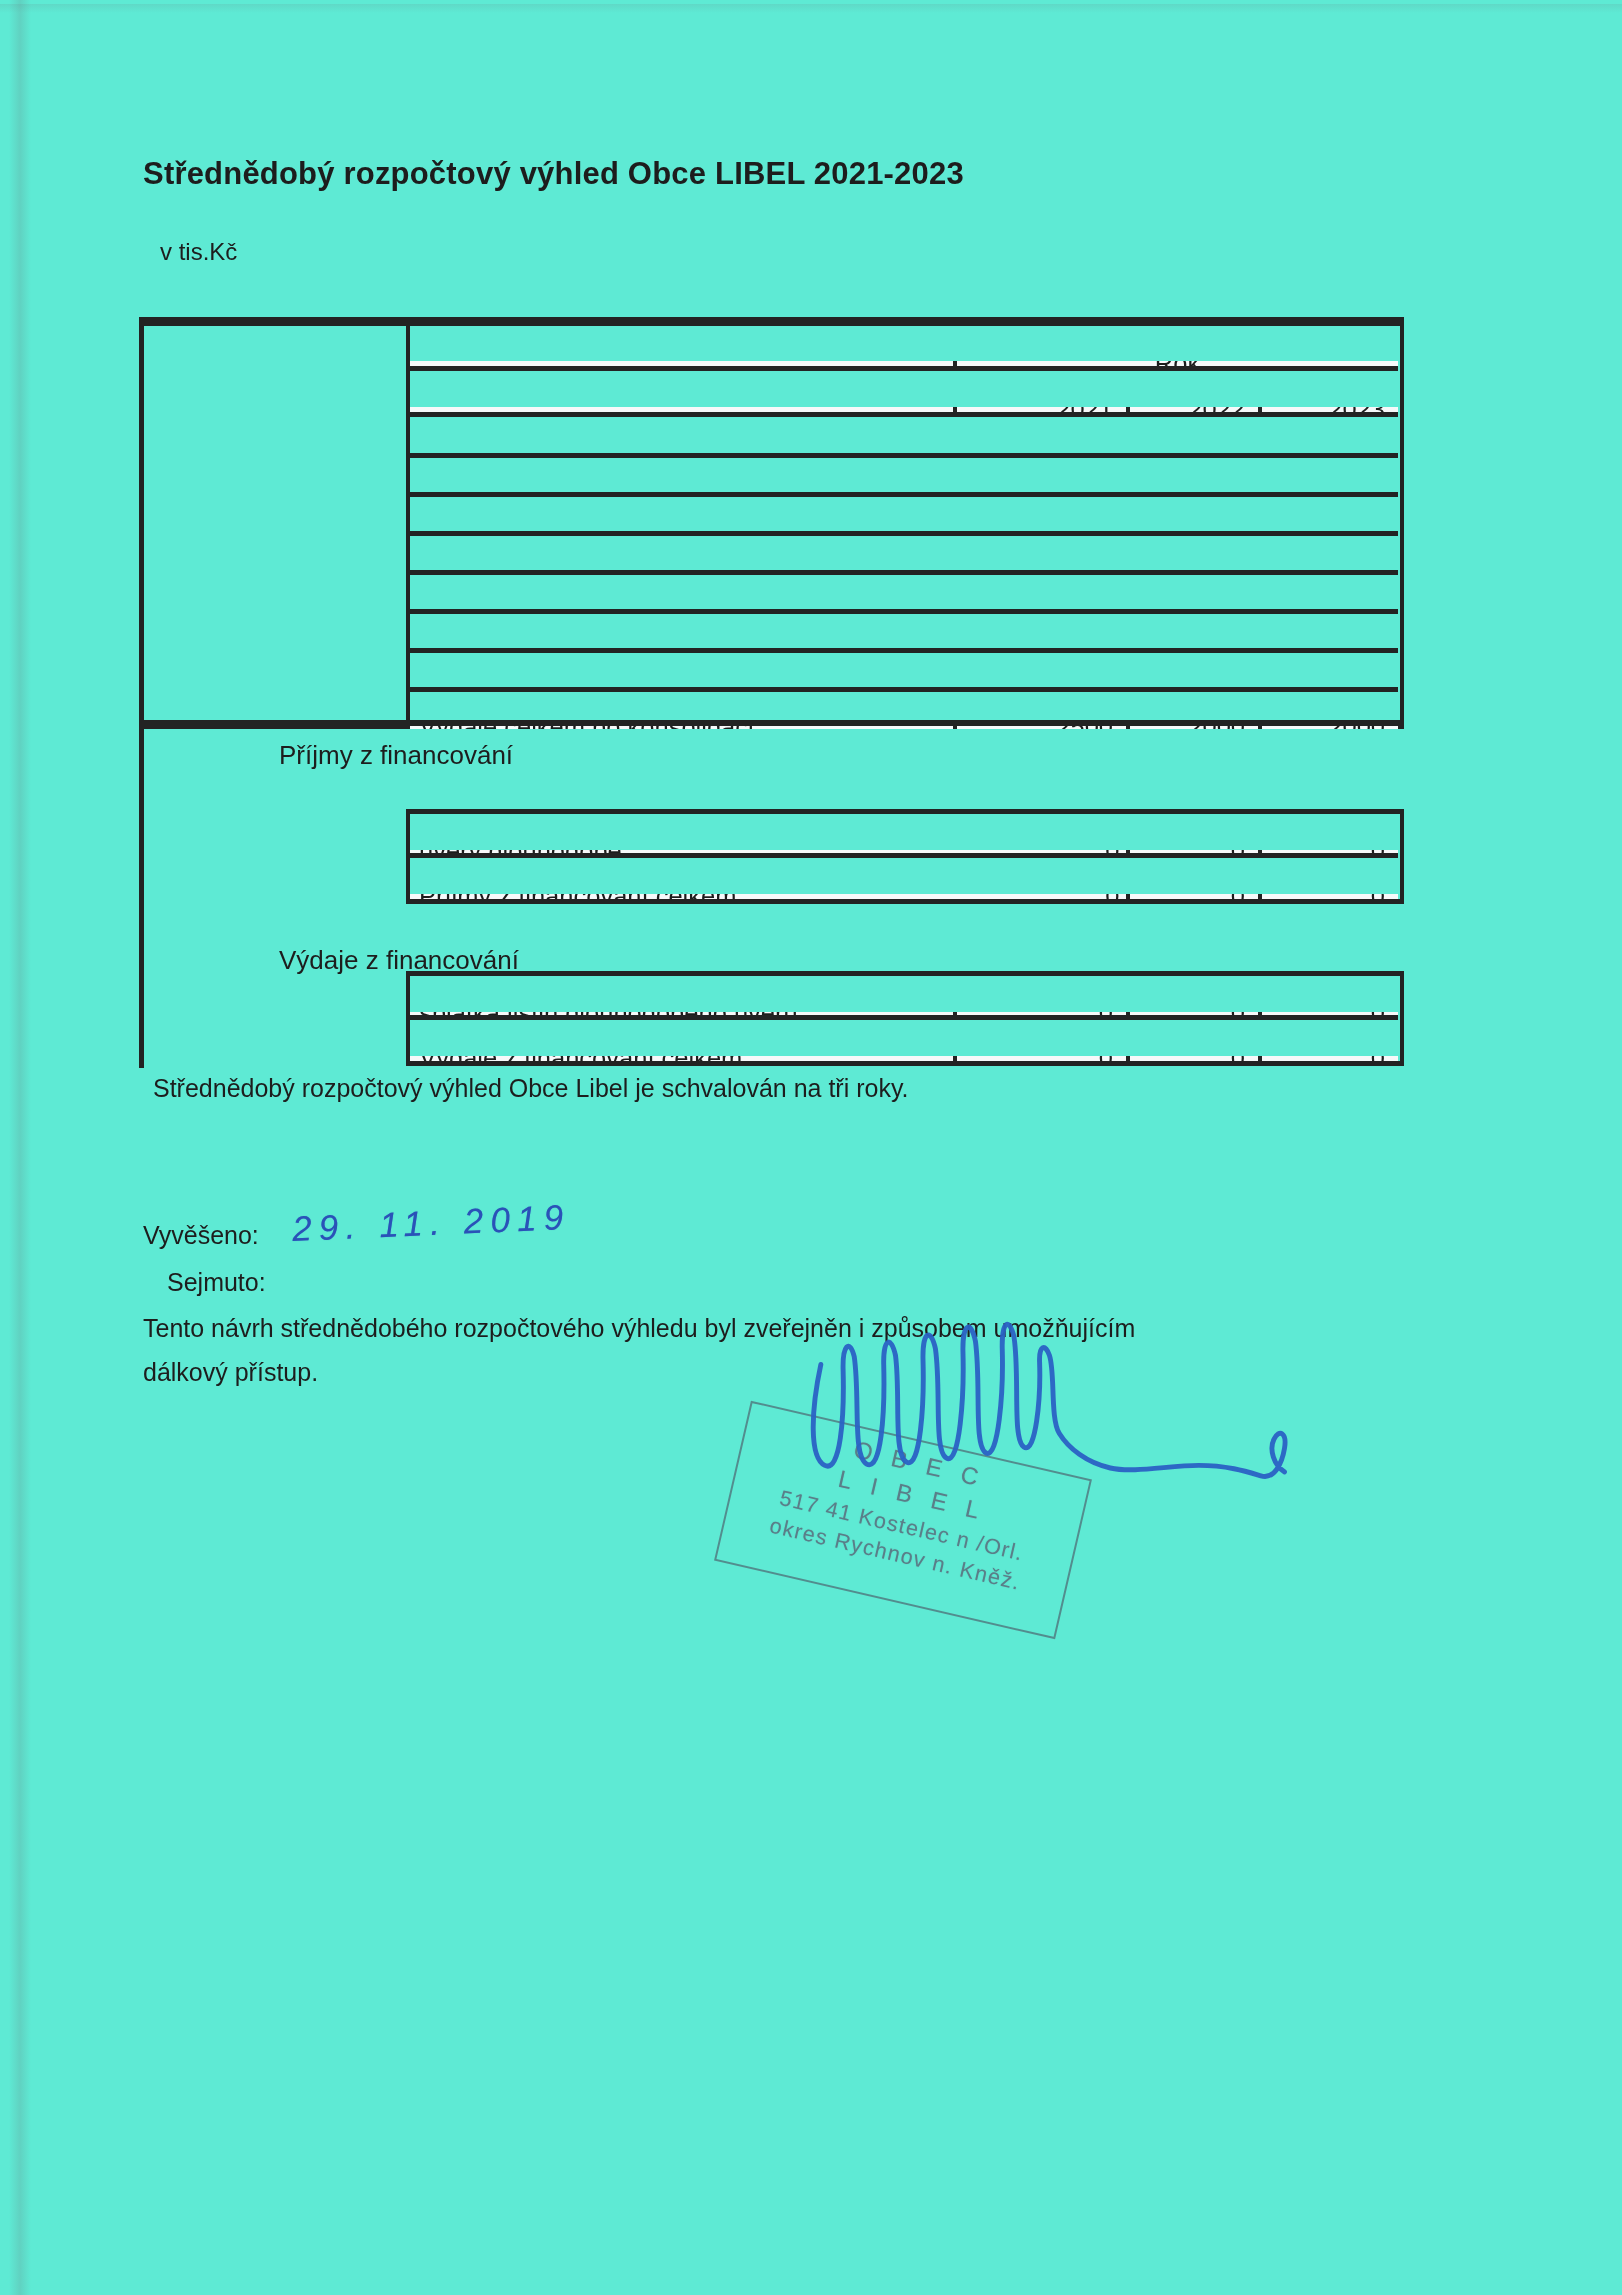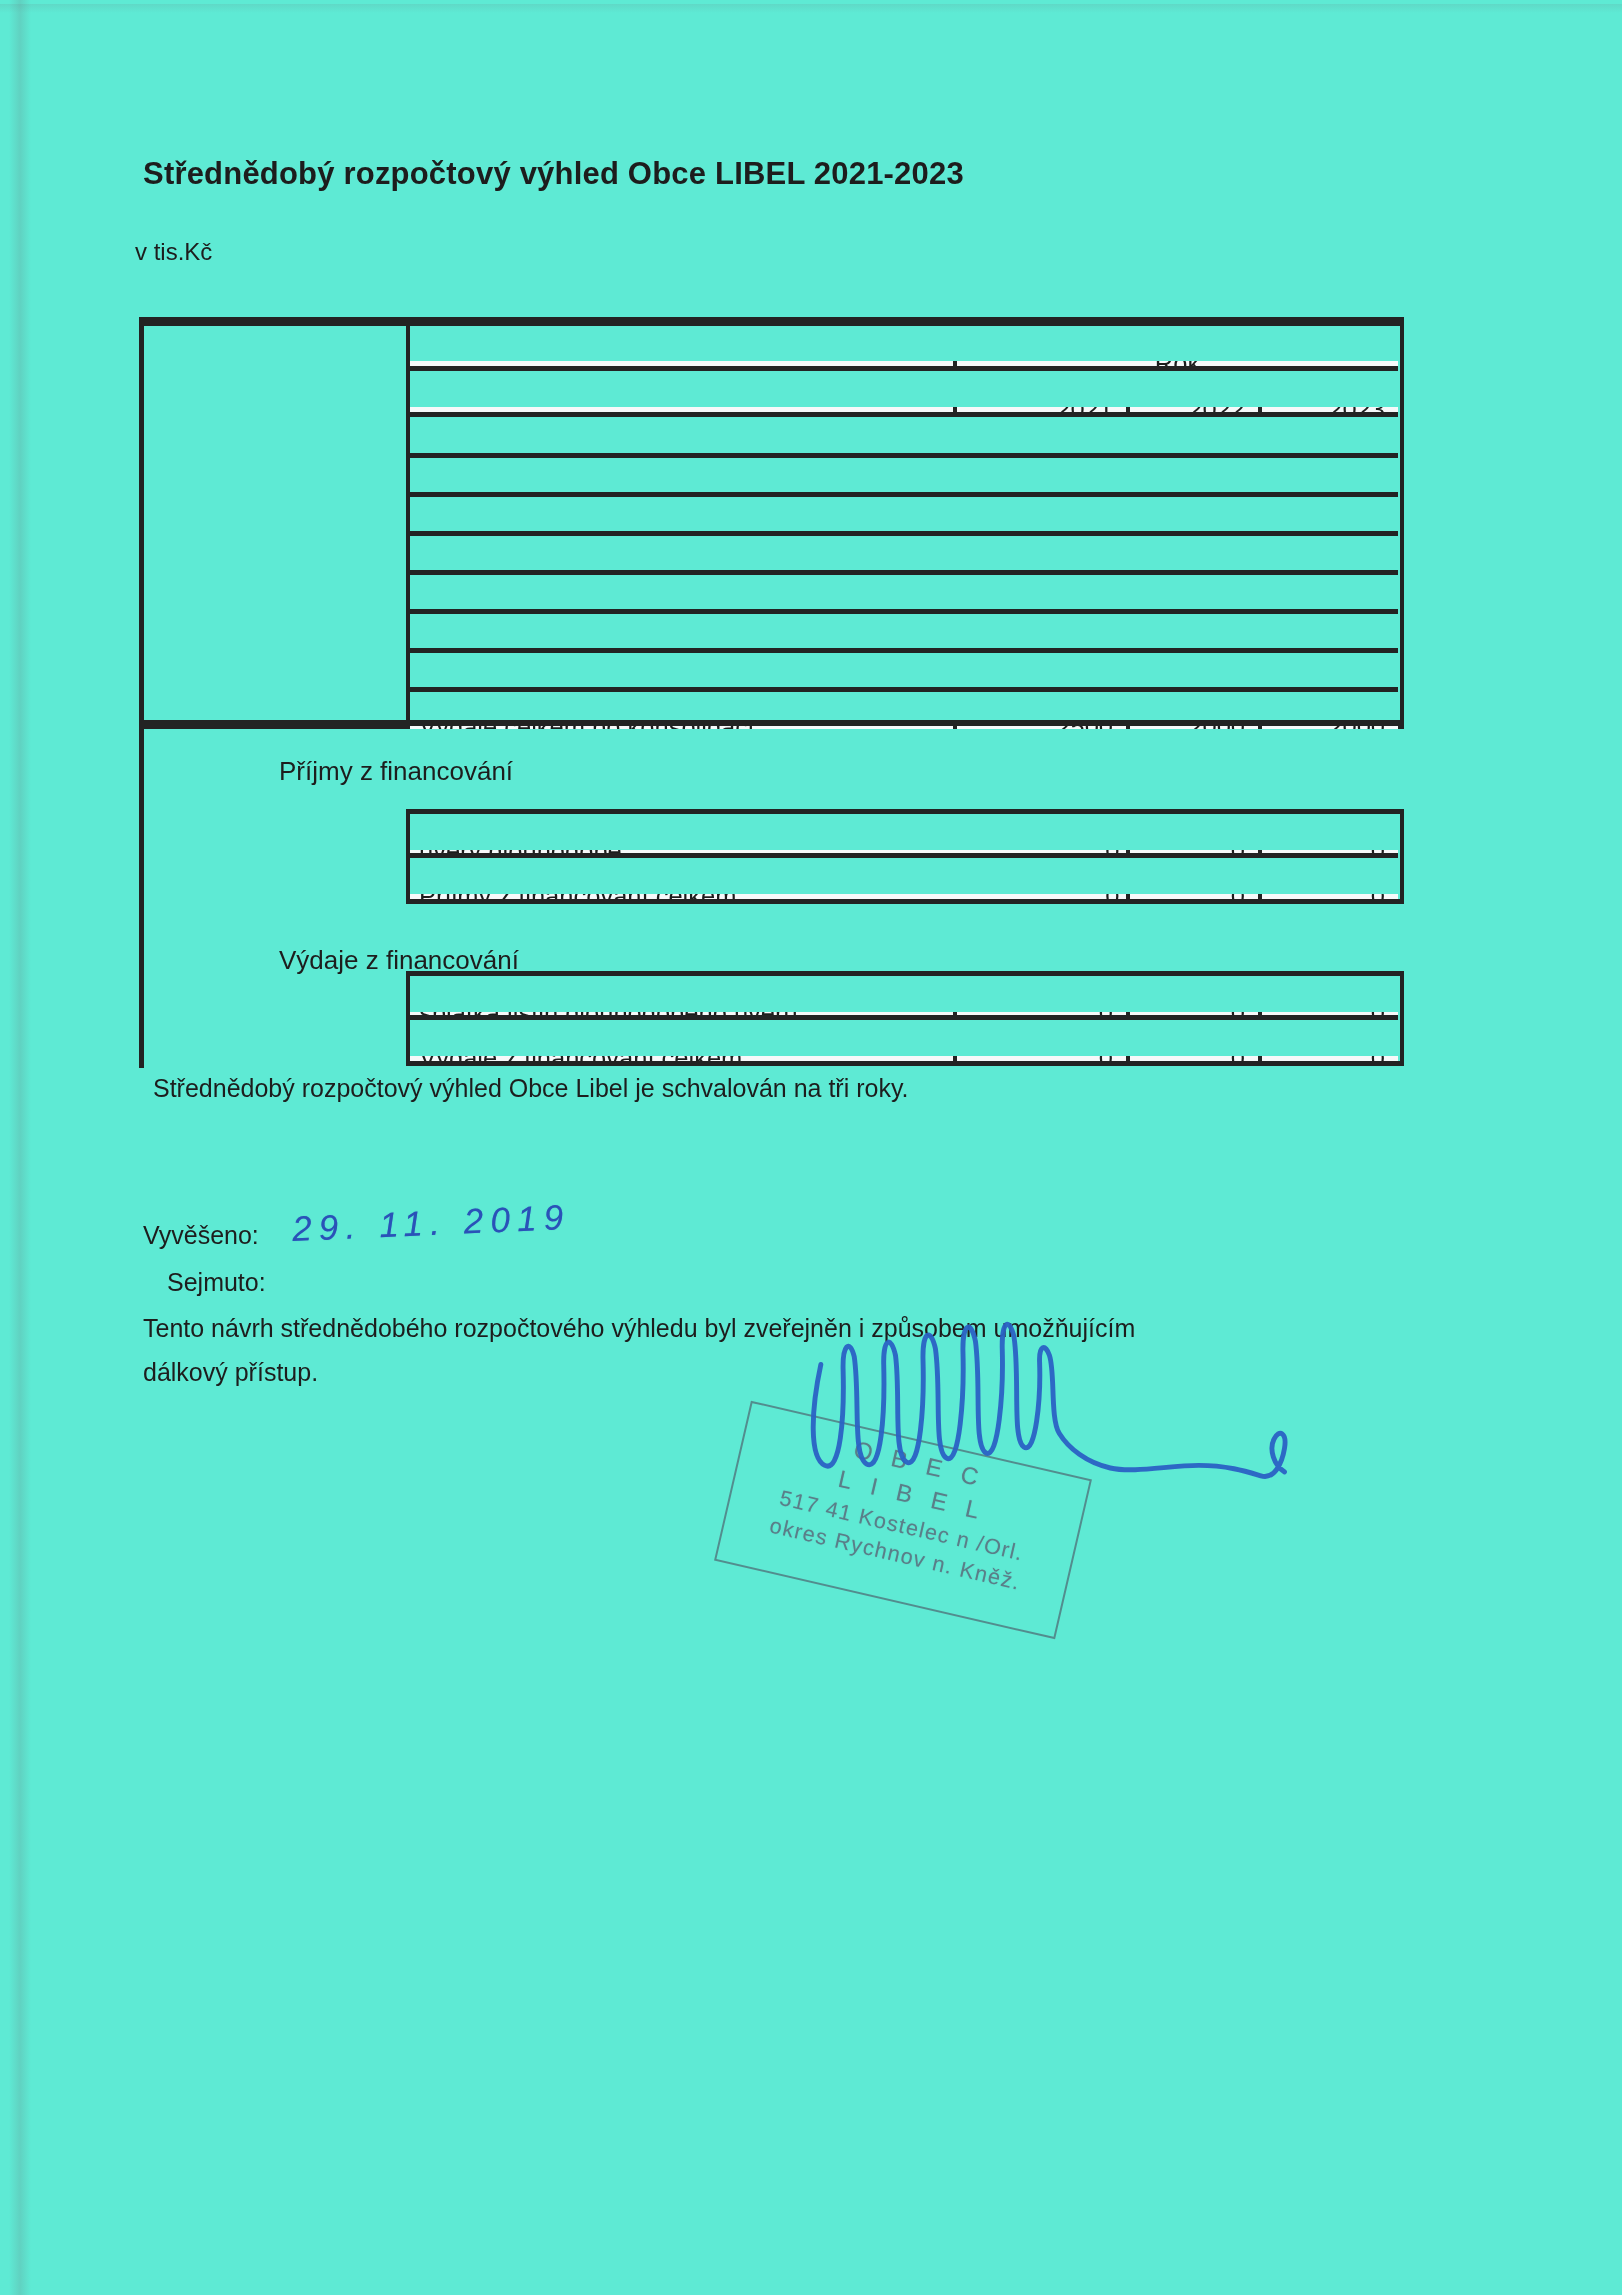--- a/index.html
+++ b/index.html
@@ -16,21 +16,21 @@
   }
   .scan-top {
     position:absolute; left:0; top:3.9px; width:100%; height:9.2px;
     background:linear-gradient(180deg, rgba(105,113,118,.14), rgba(105,113,118,0));
   }
 
   .title {
     position:absolute; left:143px; top:156px;
     font-size:31px; font-weight:bold; letter-spacing:0.2px; white-space:nowrap;
   }
-  .unit-note { position:absolute; left:135px; top:238px; font-size:24px; }
+  .unit-note { position:absolute; left:160px; top:238px; font-size:24px; }
 
   .hline, .vline { position:absolute; background:#232323; }
 
   
   .grid-main {
     position:absolute; left:406px; top:325px; width:998px;
     display:grid; box-sizing:border-box;
     grid-template-columns:547px 173px 132px 136px;
     grid-template-rows:46px 46px repeat(8, 39px);
     border-left:4.6px solid #232323; border-right:4.6px solid #232323;
@@ -141,21 +141,21 @@
     <div class="c num">0</div>
     <div class="c num">0</div>
     <div class="c num lastcol">0</div>
 
     <div class="c label nb">Výdaje celkem po konsolidaci</div>
     <div class="c num nb">2500</div>
     <div class="c num nb">2000</div>
     <div class="c num nb lastcol">2000</div>
   </div>
 
-  <div class="section-heading" style="top:756px;">Příjmy z financování</div>
+  <div class="section-heading" style="top:740px;">Příjmy z financování</div>
 
   <div class="sub income">
     <div class="c merged">
       <span>úvěry dlouhodobé</span>
       <span>0</span>
     </div>
     <div class="c num">0</div>
     <div class="c num lastcol">0</div>
 
     <div class="c merged nb">

